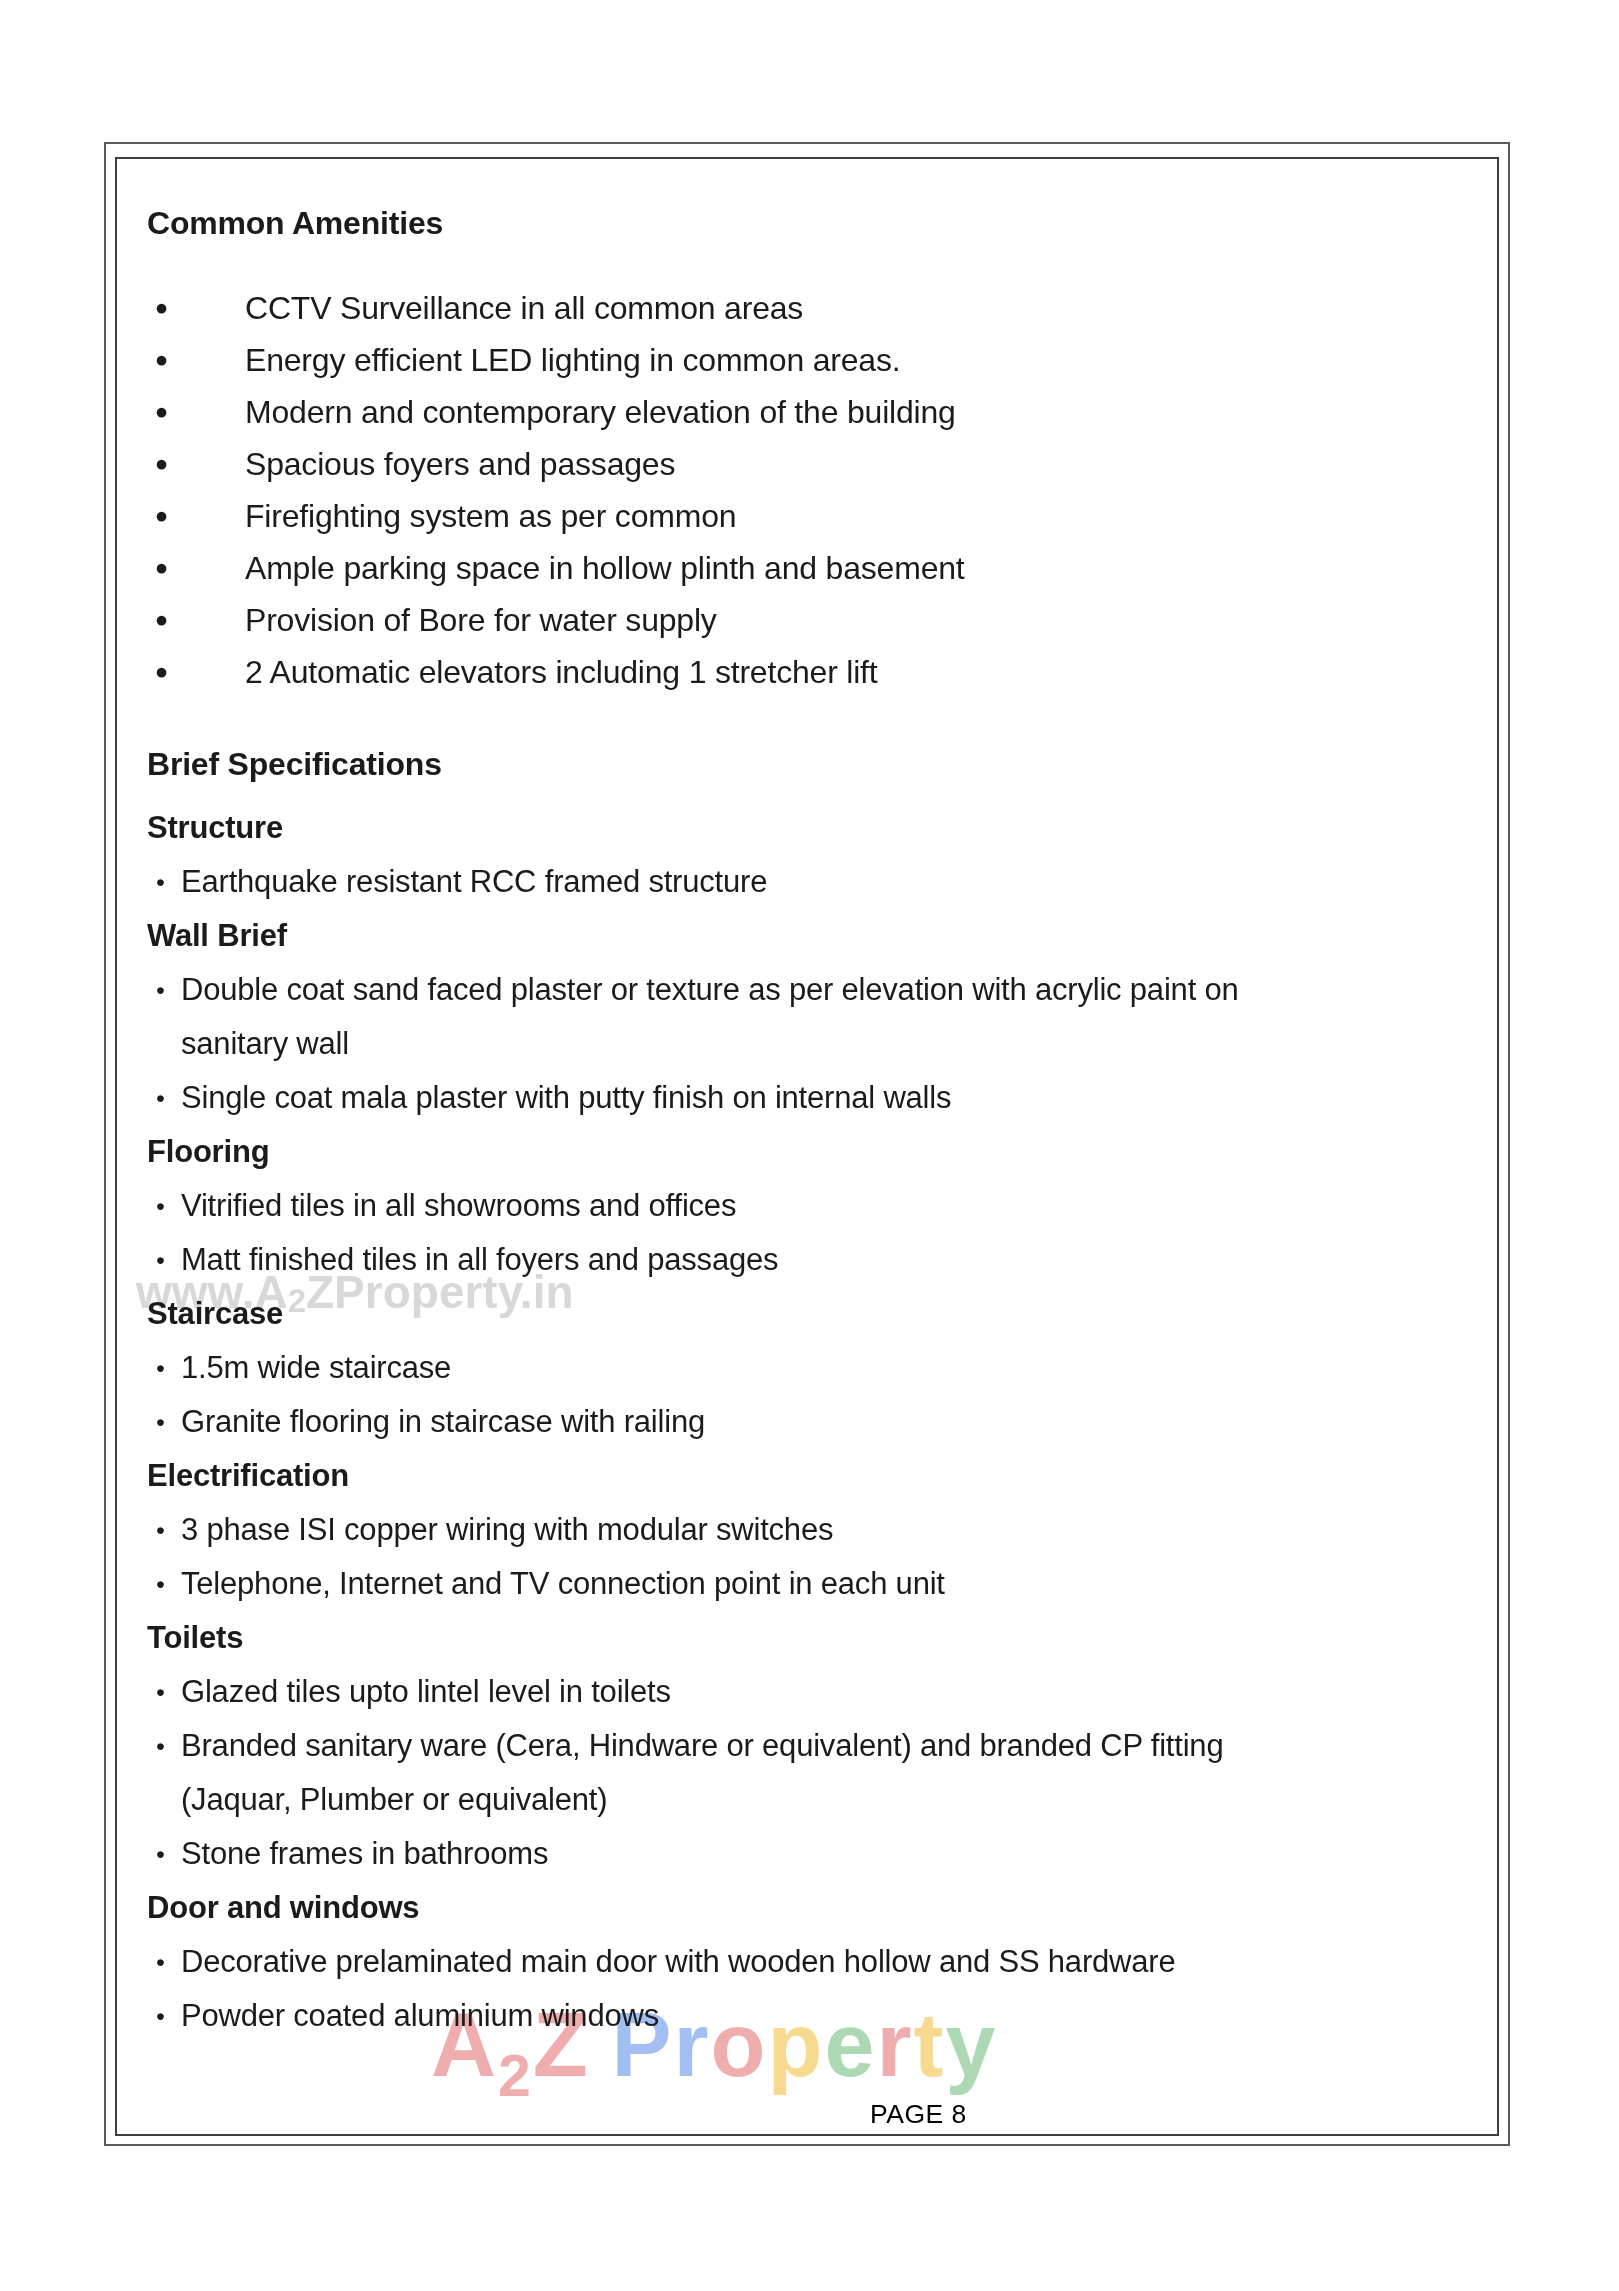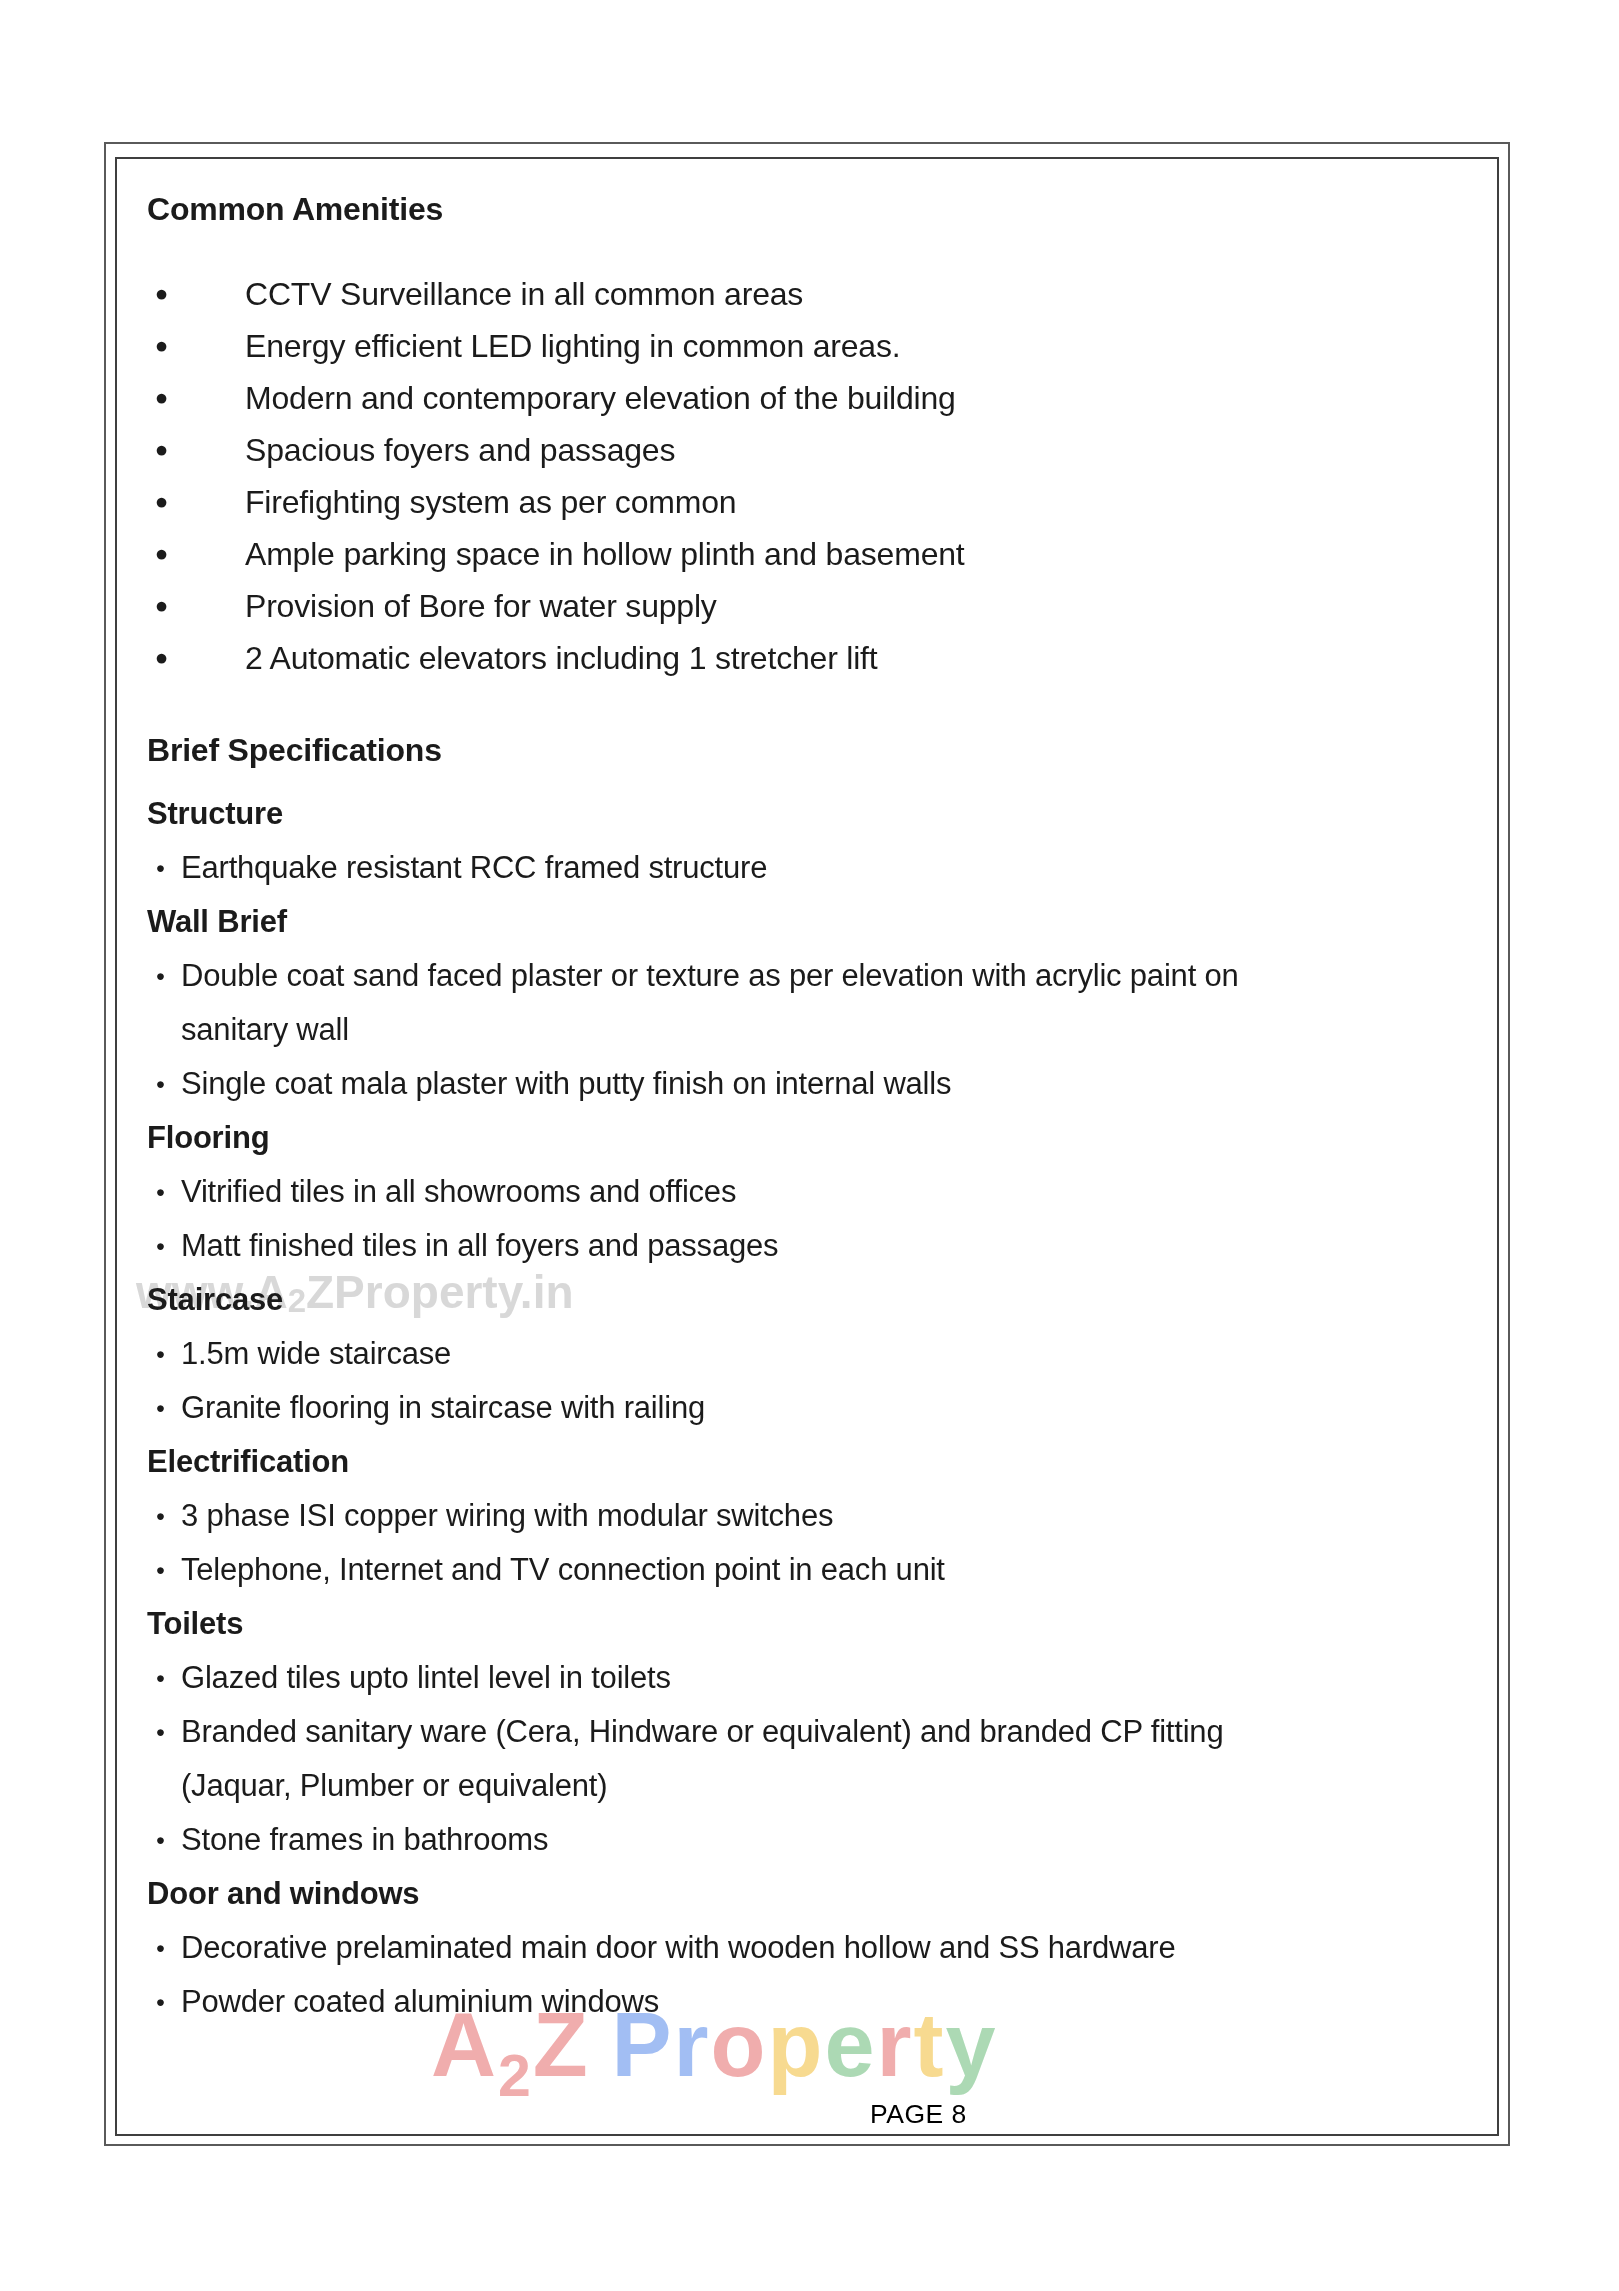--- a/index.html
+++ b/index.html
@@ -10,21 +10,21 @@
   }
   .frame-outer{
     position:absolute;left:104px;top:142px;width:1406px;height:2004px;
     border:2px solid #5a5a5a;box-sizing:border-box;background:#fff;
   }
   .frame-inner{
     position:absolute;left:8.8px;top:12.7px;right:8.8px;bottom:7.8px;
     border:2px solid #3f3f3f;box-sizing:border-box;
   }
   .content{
-    position:absolute;left:147px;top:188px;width:1249px;z-index:2;
+    position:absolute;left:147px;top:202px;width:1249px;z-index:2;
   }
   .h-main{
     font-size:32px;font-weight:bold;line-height:43px;margin:0;
     letter-spacing:-0.2px;white-space:nowrap;
   }
   .h-brief{margin-top:45px;}
   ul{list-style:none;margin:0;padding:0;}
   .amenities{margin-top:37px;}
   .amenities li{
     position:relative;padding-left:98px;line-height:52px;font-size:32px;

